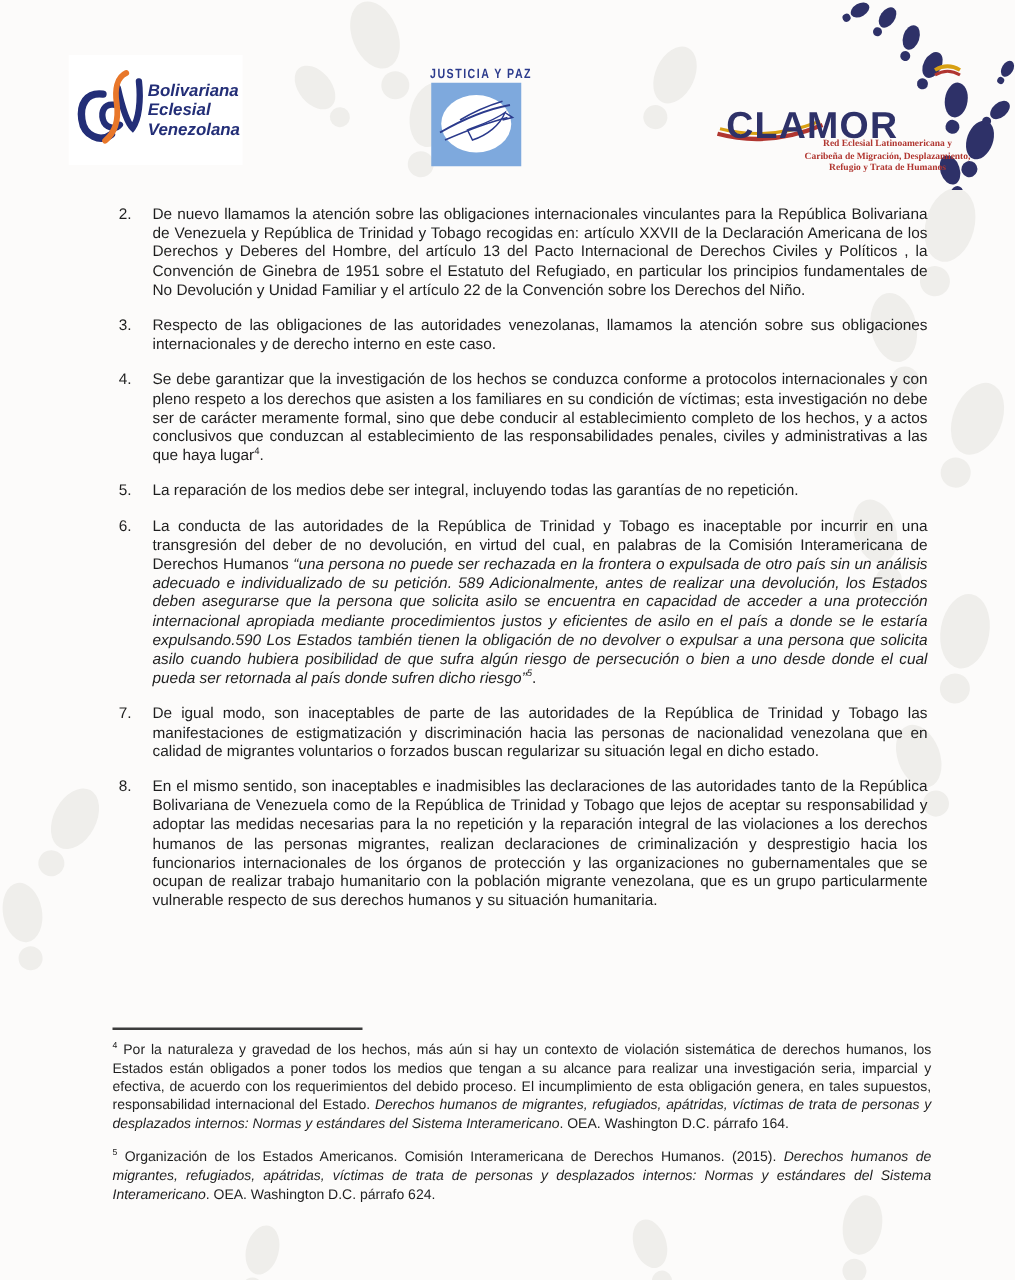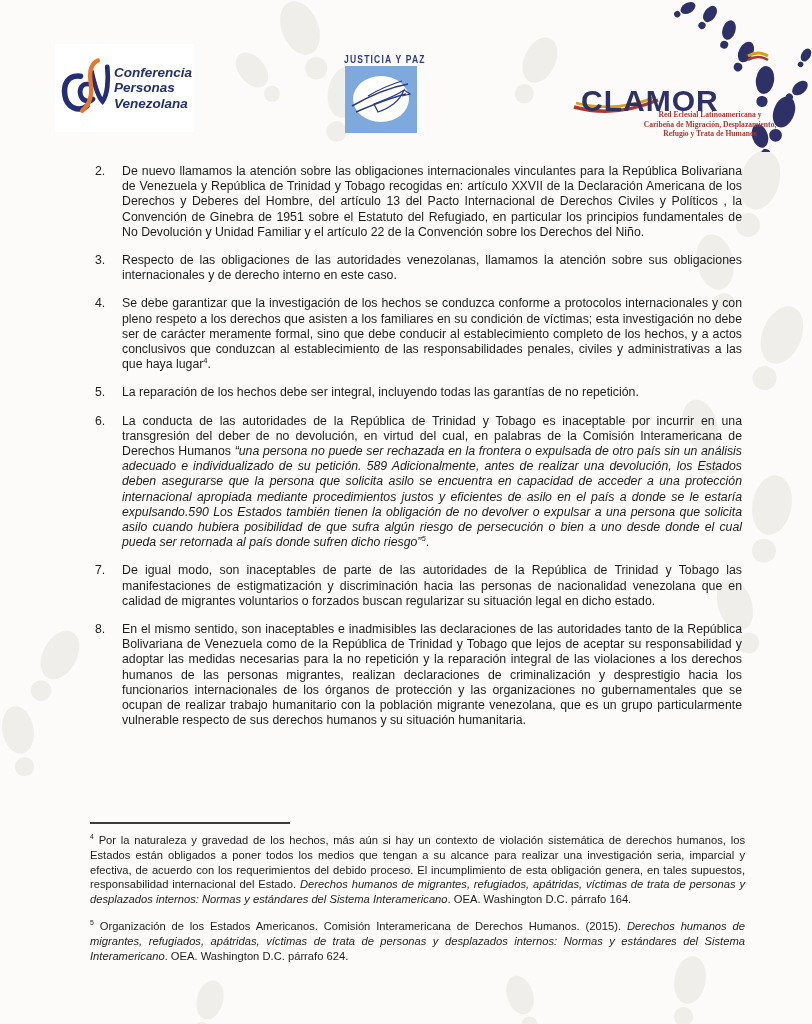--- a/index.html
+++ b/index.html
@@ -65,22 +65,22 @@
   <div class="header">
 
     <div class="cev-logo">
       <svg width="62" height="78" viewBox="0 0 70 78">
         <path d="M30,24 C14,22 8,34 10,48 C12,64 28,70 38,62" fill="none" stroke="#232e77" stroke-width="7" stroke-linecap="round"></path>
         <path d="M40,34 C31,33 28,41 30,48 C32,56 42,58 46,53" fill="none" stroke="#232e77" stroke-width="6" stroke-linecap="round"></path>
         <path d="M44,18 C48,36 52,50 58,56 C64,48 66,30 64,12" fill="none" stroke="#232e77" stroke-width="6" stroke-linecap="round"></path>
         <path d="M52,4 C43,8 41,20 43,33 C45,48 42,60 32,68" fill="none" stroke="#e8772a" stroke-width="5.5" stroke-linecap="round"></path>
       </svg>
       <div class="cev-text">
-        <div>Conferencia</div>
-        <div>Personas</div>
+        <div>Bolivariana</div>
+        <div>Eclesial</div>
         <div>Venezolana</div>
       </div>
     </div>
 
     <div class="jyp-logo">
       <div class="jyp-title">JUSTICIA Y PAZ</div>
       <svg width="74" height="68" viewBox="0 0 74 68">
         <rect x="1" y="0" width="72" height="67" fill="#7ea9dd"></rect>
         <ellipse cx="37" cy="33" rx="28" ry="23" fill="#ffffff"></ellipse>
         <path d="M8,40 C22,32 42,22 64,18" fill="none" stroke="#2b3a8c" stroke-width="1.6"></path>
@@ -126,21 +126,21 @@
     <div class="para">
       <span class="num">3.</span>
       <p class="txt" style="margin:0"><span>Respecto de las obligaciones de las autoridades venezolanas, llamamos la atención sobre sus obligaciones internacionales y de derecho interno en este caso.</span></p>
     </div>
     <div class="para">
       <span class="num">4.</span>
       <p class="txt" style="margin:0"><span>Se debe garantizar que la investigación de los hechos se conduzca conforme a protocolos internacionales y con pleno respeto a los derechos que asisten a los familiares en su condición de víctimas; esta investigación no debe ser de carácter meramente formal, sino que debe conducir al establecimiento completo de los hechos, y a actos conclusivos que conduzcan al establecimiento de las responsabilidades penales, civiles y administrativas a las que haya lugar</span><sup>4</sup><span>.</span></p>
     </div>
     <div class="para">
       <span class="num">5.</span>
-      <p class="txt" style="margin:0"><span>La reparación de los hechos debe ser integral, incluyendo todas las garantías de no repetición.</span></p>
+      <p class="txt" style="margin:0"><span>La reparación de los medios debe ser integral, incluyendo todas las garantías de no repetición.</span></p>
     </div>
     <div class="para">
       <span class="num">6.</span>
       <p class="txt" style="margin:0"><span>La conducta de las autoridades de la República de Trinidad y Tobago es inaceptable por incurrir en una transgresión del deber de no devolución, en virtud del cual, en palabras de la Comisión Interamericana de Derechos Humanos </span><span class="it">“una persona no puede ser rechazada en la frontera o expulsada de otro país sin un análisis adecuado e individualizado de su petición. 589 Adicionalmente, antes de realizar una devolución, los Estados deben asegurarse que la persona que solicita asilo se encuentra en capacidad de acceder a una protección internacional apropiada mediante procedimientos justos y eficientes de asilo en el país a donde se le estaría expulsando.590 Los Estados también tienen la obligación de no devolver o expulsar a una persona que solicita asilo cuando hubiera posibilidad de que sufra algún riesgo de persecución o bien a uno desde donde el cual pueda ser retornada al país donde sufren dicho riesgo”</span><sup class="it">5</sup><span>.</span></p>
     </div>
     <div class="para">
       <span class="num">7.</span>
       <p class="txt" style="margin:0"><span>De igual modo, son inaceptables de parte de las autoridades de la República de Trinidad y Tobago las manifestaciones de estigmatización y discriminación hacia las personas de nacionalidad venezolana que en calidad de migrantes voluntarios o forzados buscan regularizar su situación legal en dicho estado.</span></p>
     </div>
     <div class="para">

